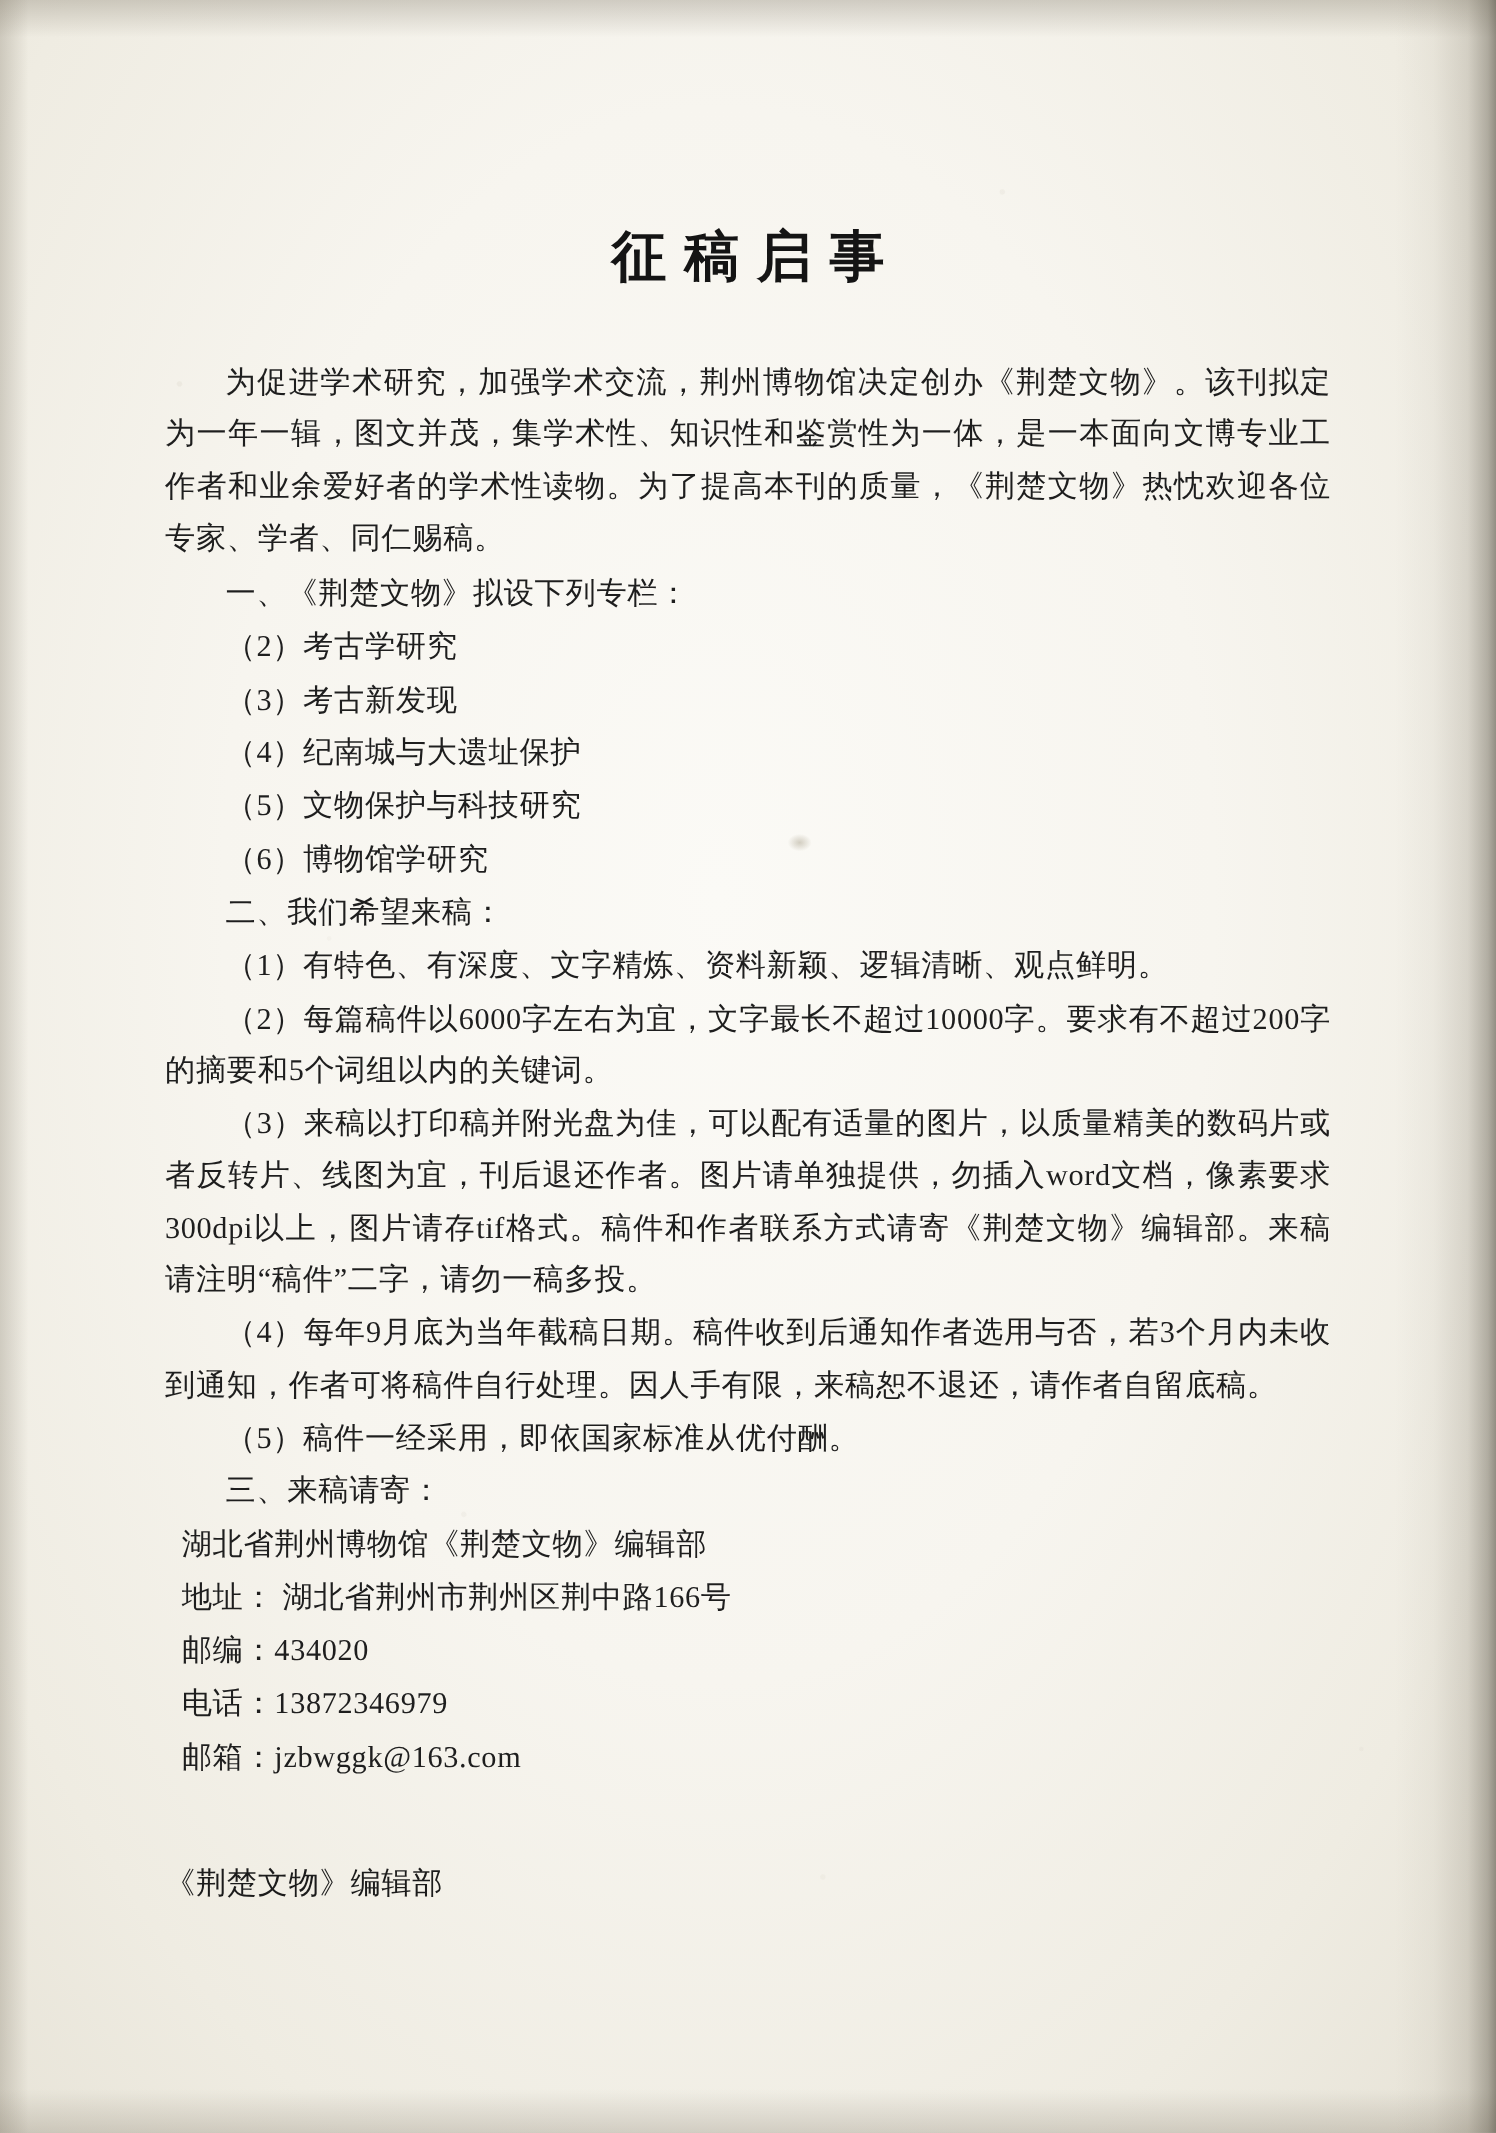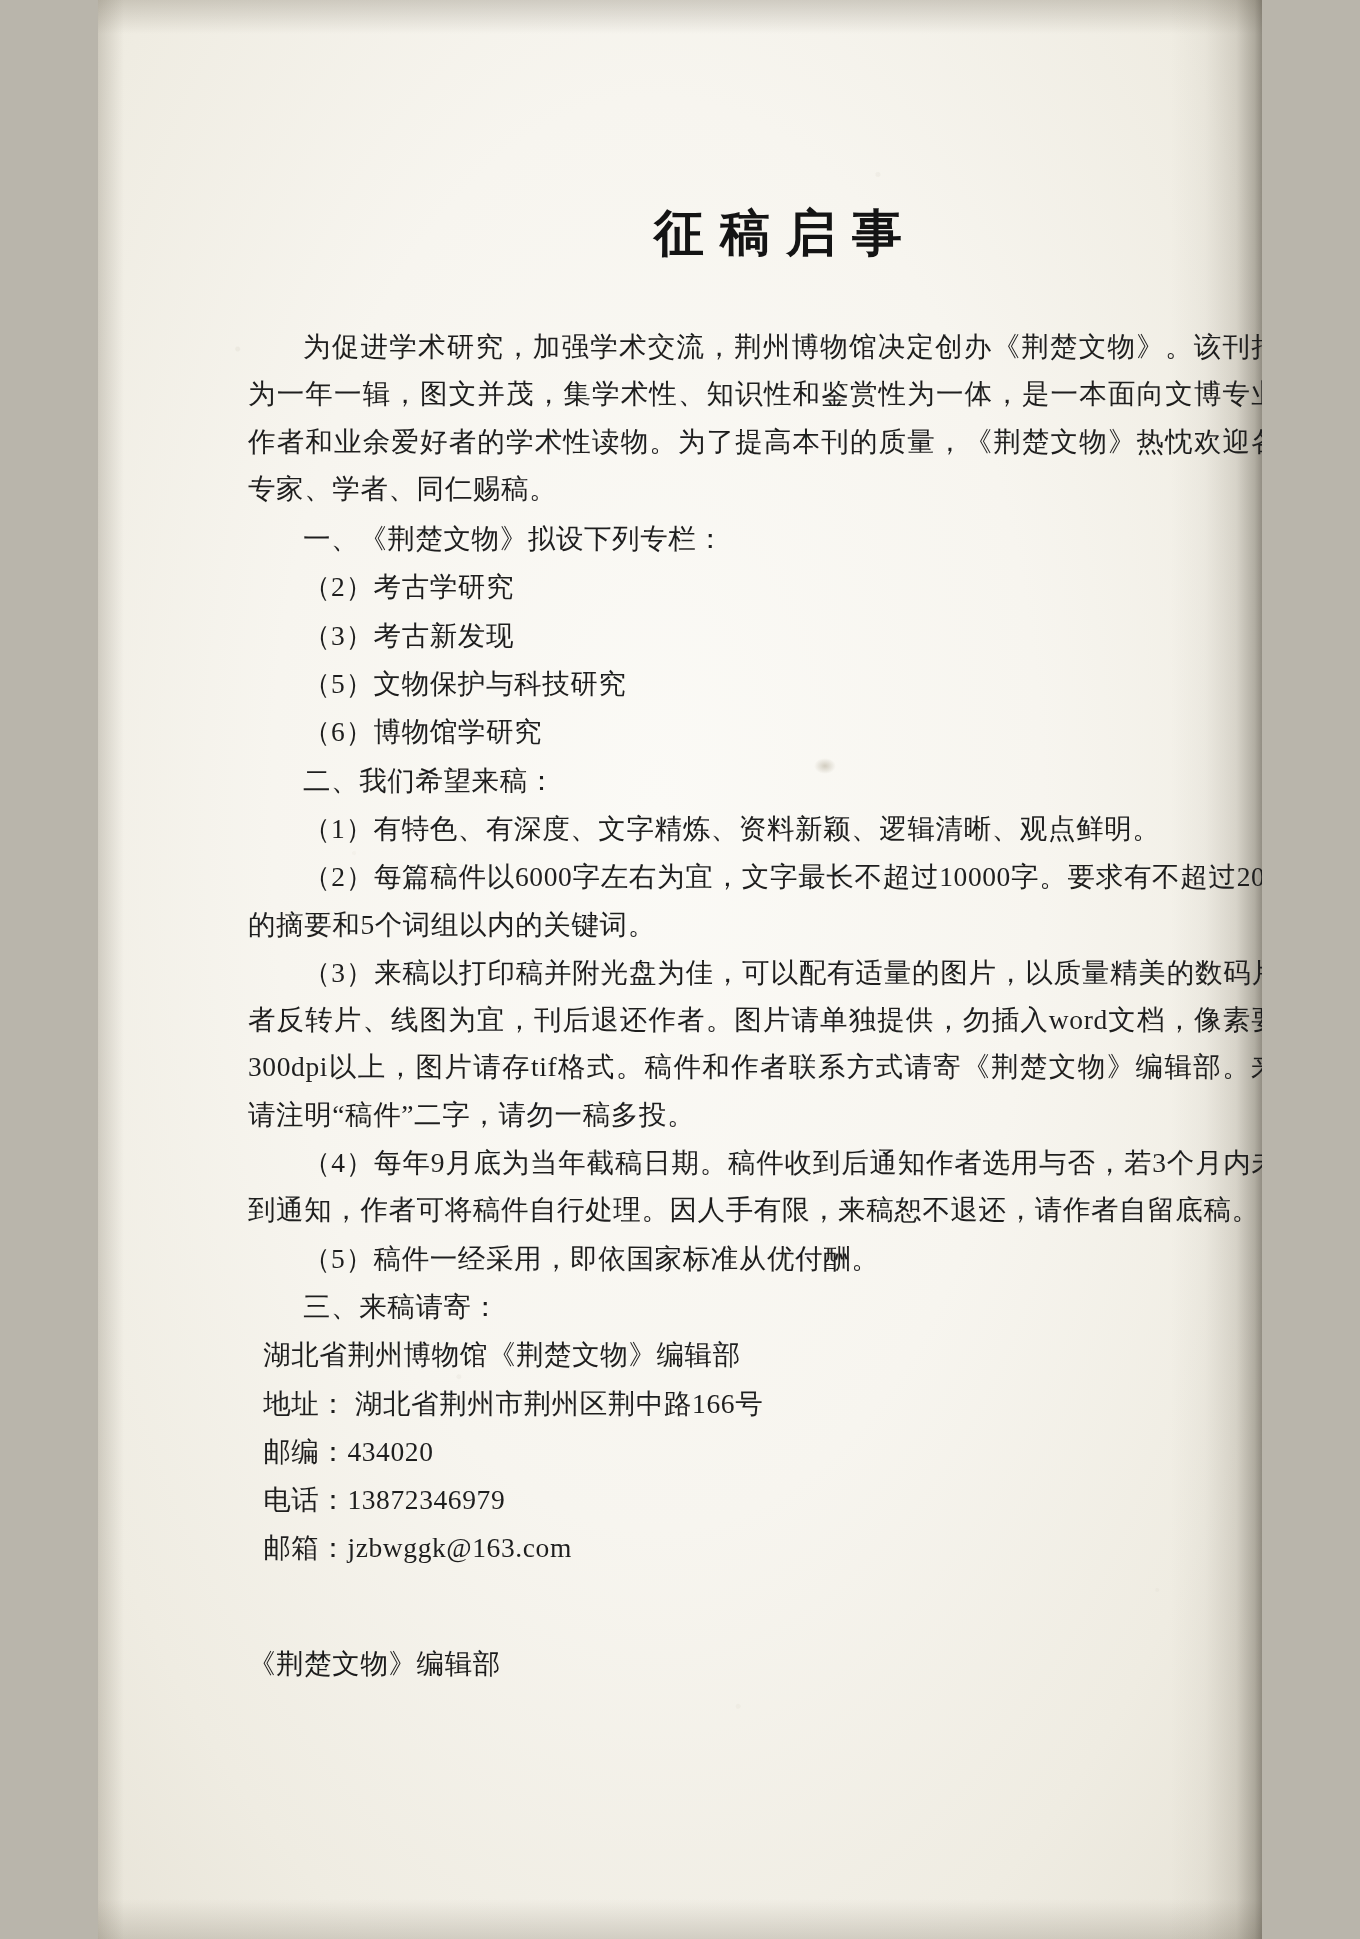--- a/index.html
+++ b/index.html
@@ -2,21 +2,21 @@
 <html lang="zh"><head>
 <meta charset="utf-8">
 <style>
   html, body {
     margin: 0;
     padding: 0;
     background: #b9b5ab;
   }
   .page {
     position: relative;
-    width: 1164px;
+    width: 1360px;
     height: 1939px;
     margin: 0 auto;
     background:
       radial-gradient(ellipse at 48% 42%, #fbfaf6 0%, #f7f5ef 45%, #efece2 78%, #e6e2d6 100%);
     overflow: hidden;
     font-family: "Liberation Serif", "DejaVu Serif", serif;
     color: #1b1b1b;
   }
   
   .grain {
@@ -128,20 +128,21 @@
 
   <div class="content">
 
     <h1 class="doc-title">征稿启事</h1>
 
     <p class="indent2 blk">为促进学术研究，加强学术交流，荆州博物馆决定创办《荆楚文物》。该刊拟定为一年一辑，图文并茂，集学术性、知识性和鉴赏性为一体，是一本面向文博专业工作者和业余爱好者的学术性读物。为了提高本刊的质量，《荆楚文物》热忱欢迎各位专家、学者、同仁赐稿。</p>
 
     <p class="section-head tight">一、《荆楚文物》拟设下列专栏：</p>
     <p class="list-item tight">（2）考古学研究</p>
     <p class="list-item tight">（3）考古新发现</p>
+    <p class="list-item tight">（4）纪南城与大遗址保护</p>
     <p class="list-item tight">（5）文物保护与科技研究</p>
     <p class="list-item tight">（6）博物馆学研究</p>
 
     <p class="section-head tight">二、我们希望来稿：</p>
     <p class="list-item tight">（1）有特色、有深度、文字精炼、资料新颖、逻辑清晰、观点鲜明。</p>
     <p class="list-item tight">（2）每篇稿件以6000字左右为宜，文字最长不超过10000字。要求有不超过200字的摘要和5个词组以内的关键词。</p>
     <p class="list-item tight">（3）来稿以打印稿并附光盘为佳，可以配有适量的图片，以质量精美的数码片或者反转片、线图为宜，刊后退还作者。图片请单独提供，勿插入word文档，像素要求300dpi以上，图片请存tif格式。稿件和作者联系方式请寄《荆楚文物》编辑部。来稿请注明“稿件”二字，请勿一稿多投。</p>
     <p class="list-item tight">（4）每年9月底为当年截稿日期。稿件收到后通知作者选用与否，若3个月内未收到通知，作者可将稿件自行处理。因人手有限，来稿恕不退还，请作者自留底稿。</p>
     <p class="list-item tight">（5）稿件一经采用，即依国家标准从优付酬。</p>
 

